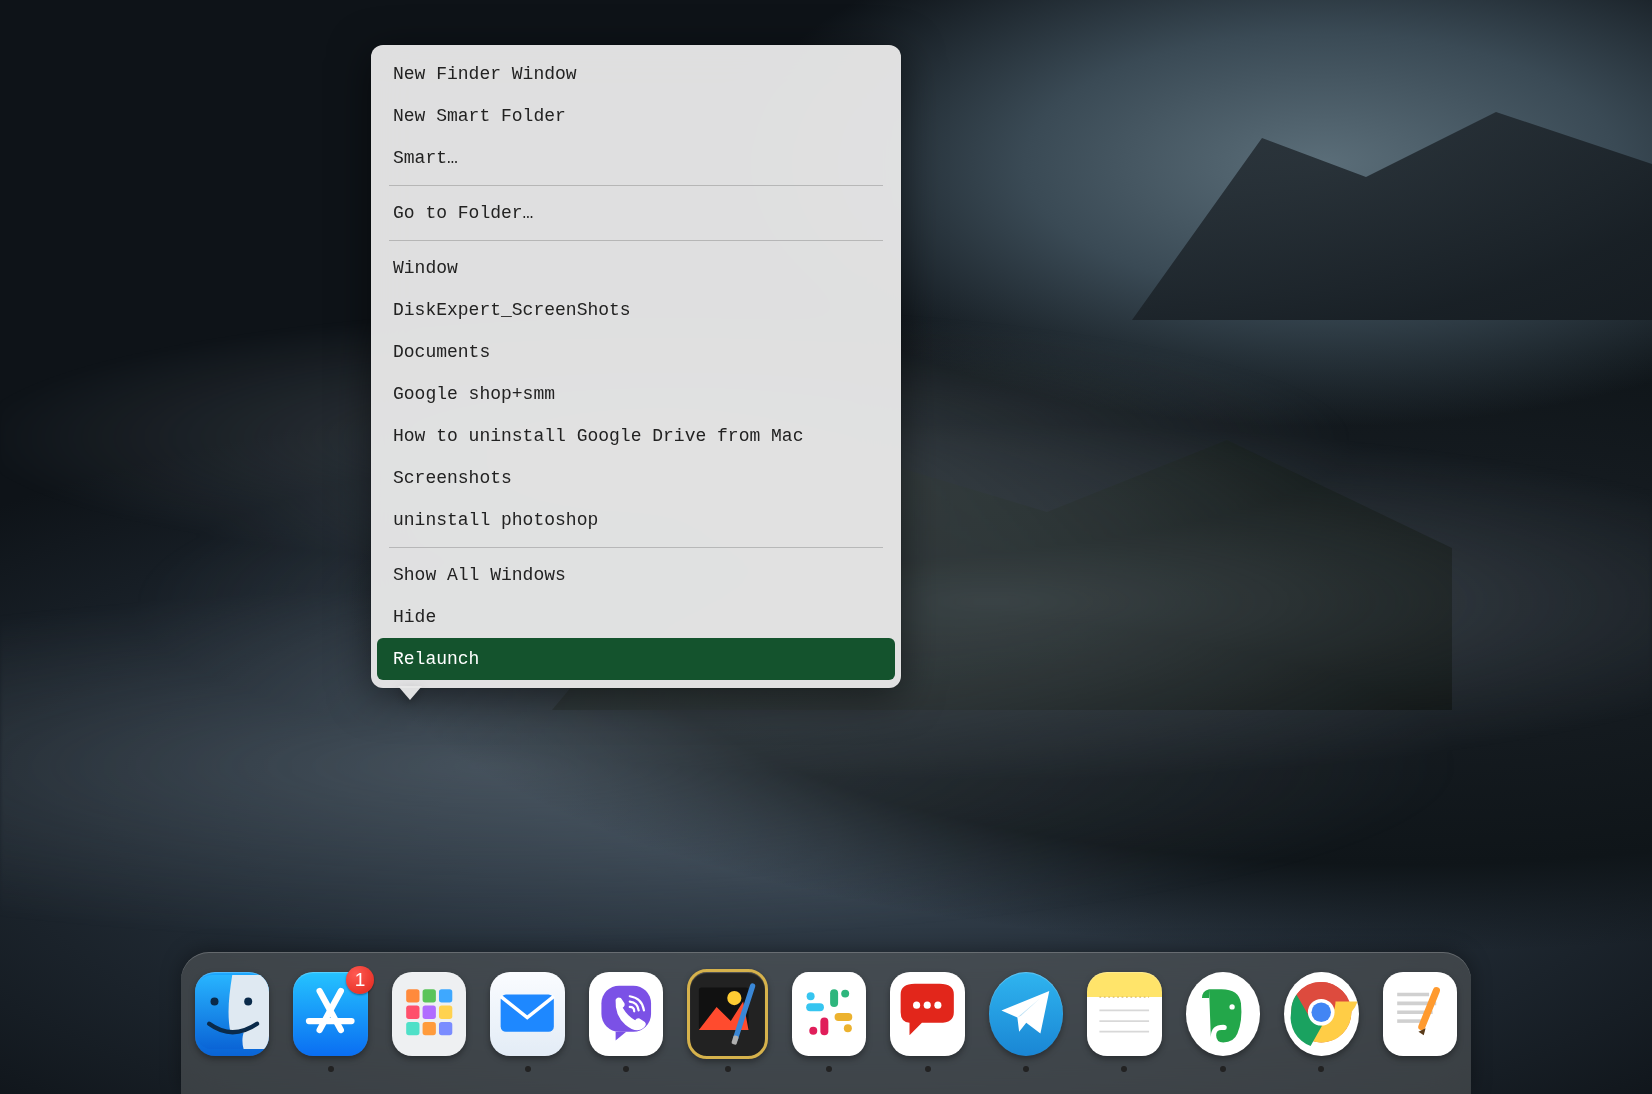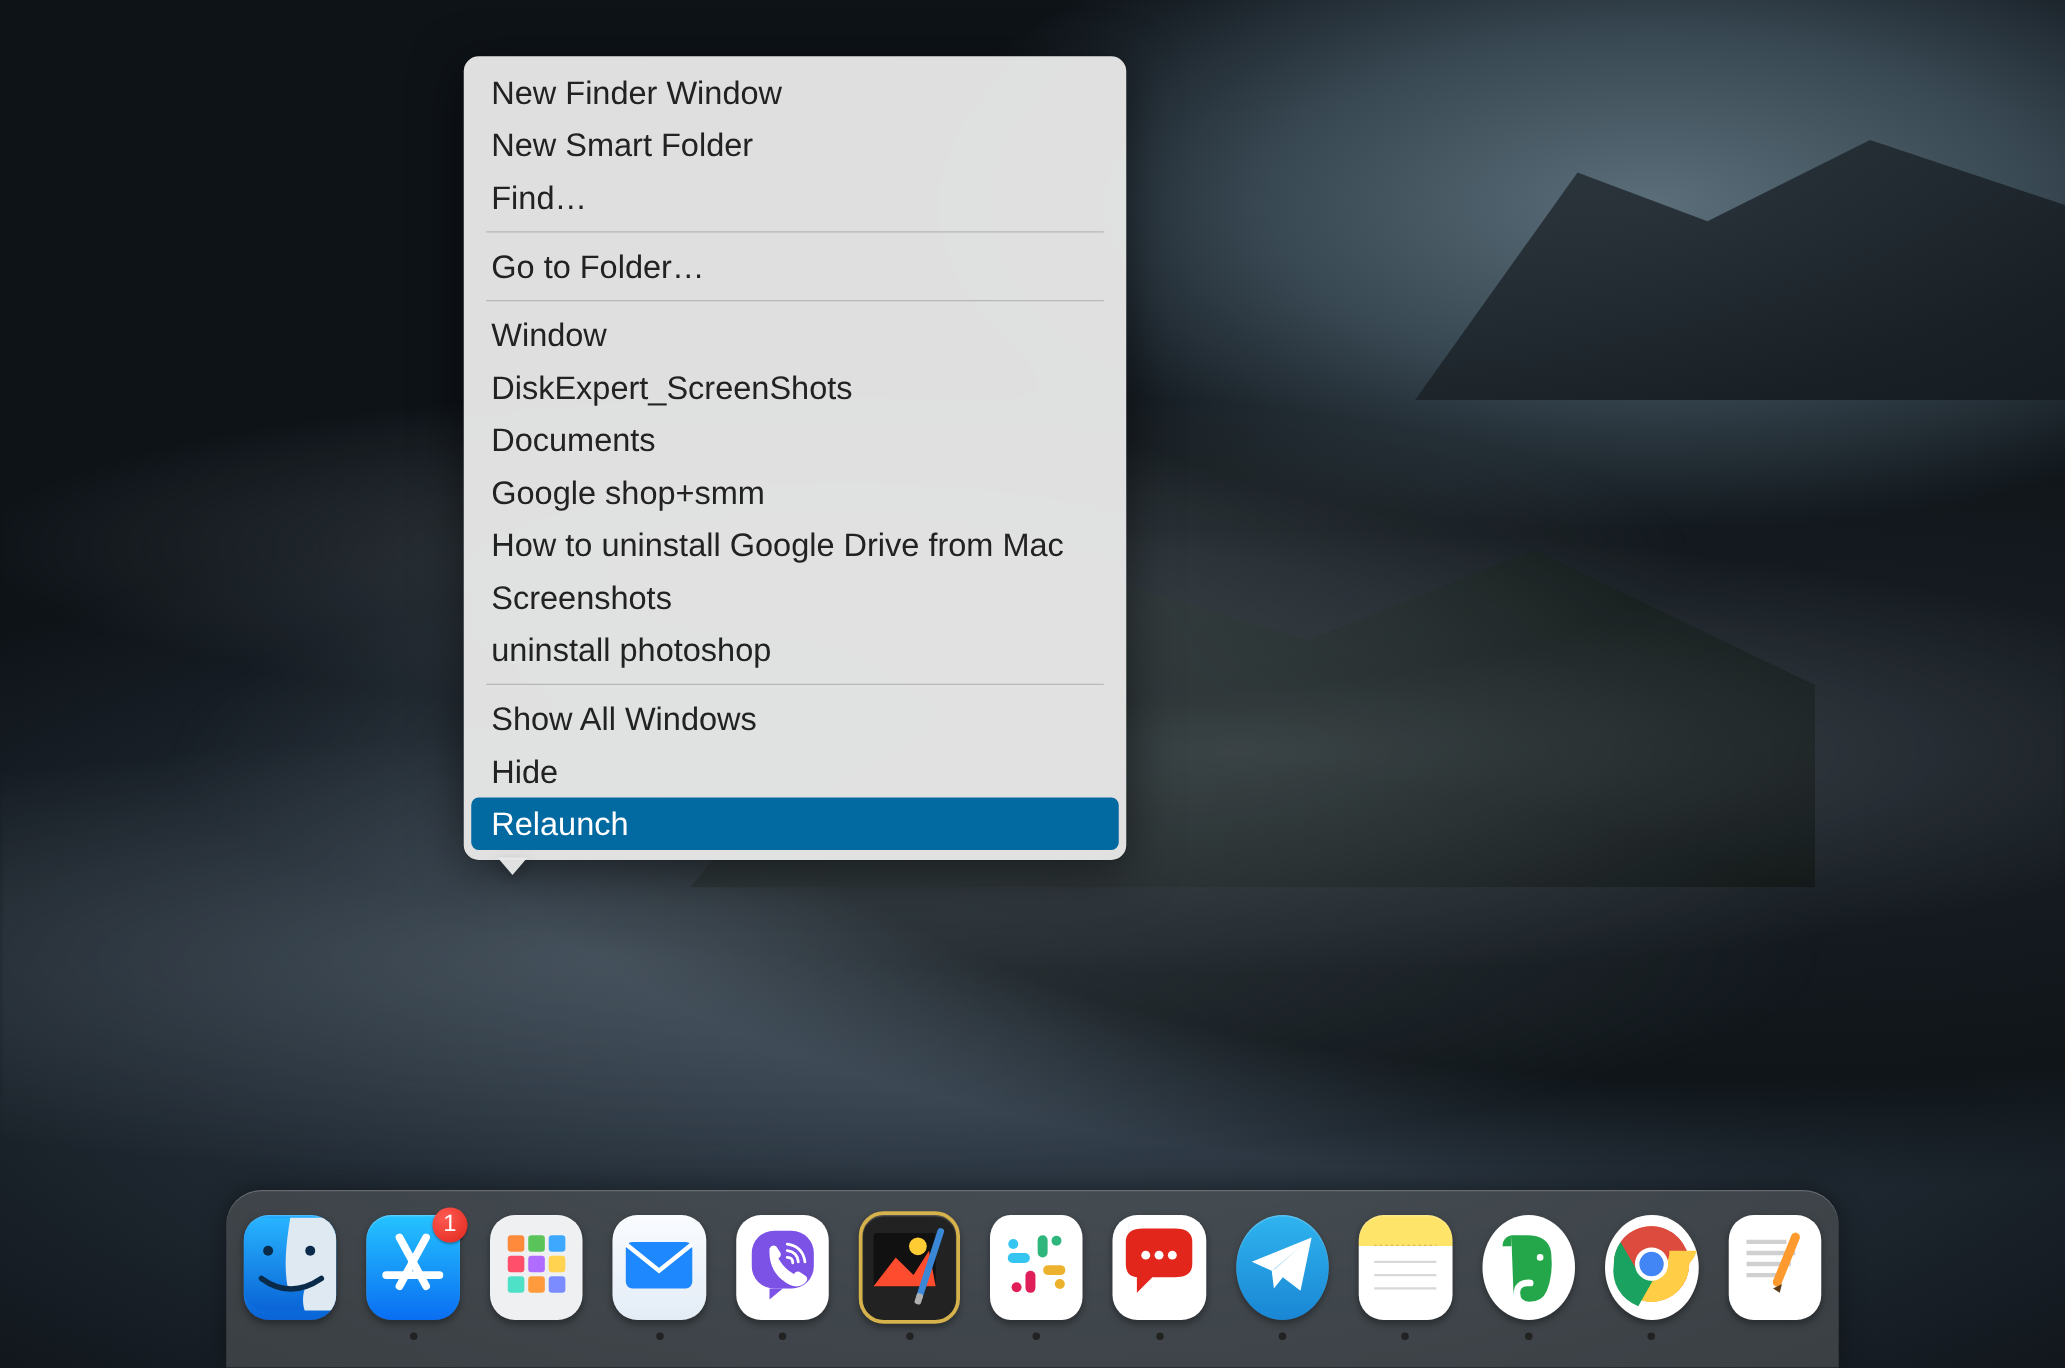--- a/index.html
+++ b/index.html
@@ -62,28 +62,29 @@
     left: 27px;
     bottom:-12px;
     width:0;height:0;
     border-left:12px solid transparent;
     border-right:12px solid transparent;
     border-top:14px solid rgba(232,232,232,0.96);
     filter: drop-shadow(0 4px 5px rgba(0,0,0,0.25));
   }
   .menu-item {
     padding: 3px 22px;
-    font-size: 26px;
+    font-size: 18px;
     line-height: 36px;
     color: #222;
     cursor: default;
     white-space: nowrap;
+    font-family: Liberation Mono, monospace;
   }
   .menu-item.highlighted {
-    background: #0369a1;
+    background: #14532d;
     color: #fff;
     margin: 0 6px;
     border-radius: 6px;
     padding: 3px 16px;
   }
   .menu-sep {
     height:1px;
     background: rgba(0,0,0,0.18);
     margin: 6px 18px;
   }
@@ -171,21 +172,21 @@
 
 <div class="wallpaper"></div>
 <div class="mountain-1"></div>
 <div class="mountain-2"></div>
 <div class="fog"></div>
 
 <div class="context-menu">
 
   <div class="menu-item">New Finder Window</div>
   <div class="menu-item">New Smart Folder</div>
-  <div class="menu-item">Find…</div>
+  <div class="menu-item">Smart…</div>
   <div class="menu-sep"></div>
 
   <div class="menu-item">Go to Folder…</div>
   <div class="menu-sep"></div>
 
   <div class="menu-item">Window</div>
   <div class="menu-item">DiskExpert_ScreenShots</div>
   <div class="menu-item">Documents</div>
   <div class="menu-item">Google shop+smm</div>
   <div class="menu-item">How to uninstall Google Drive from Mac</div>

